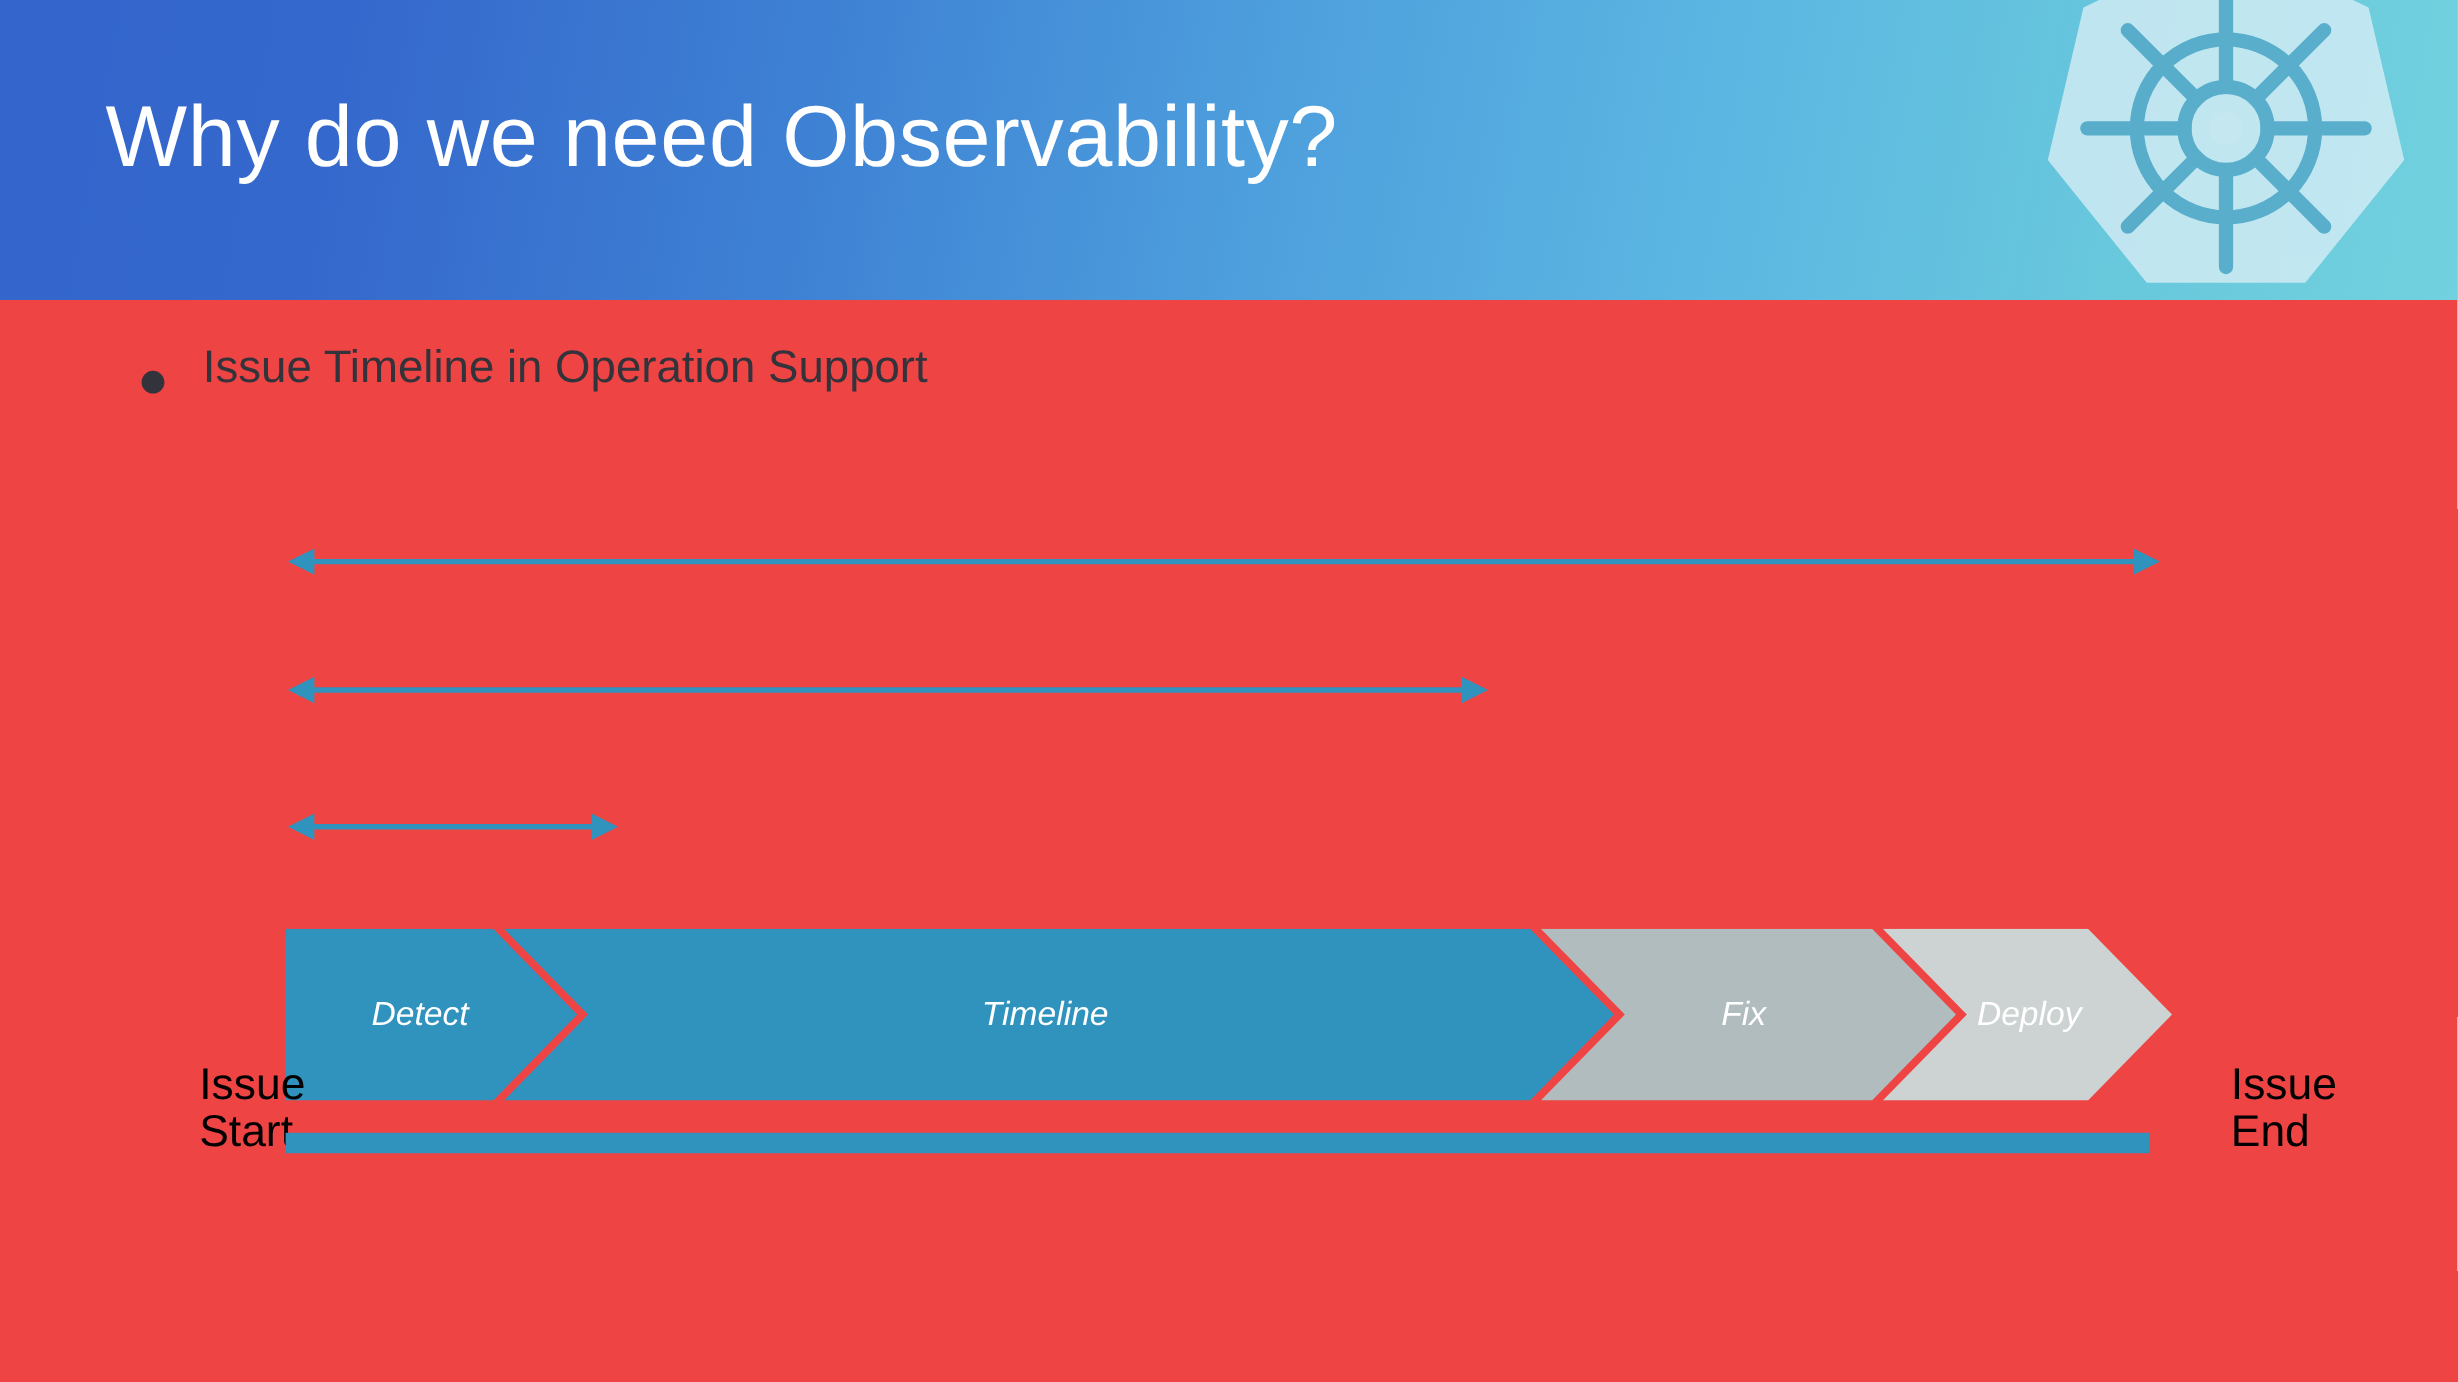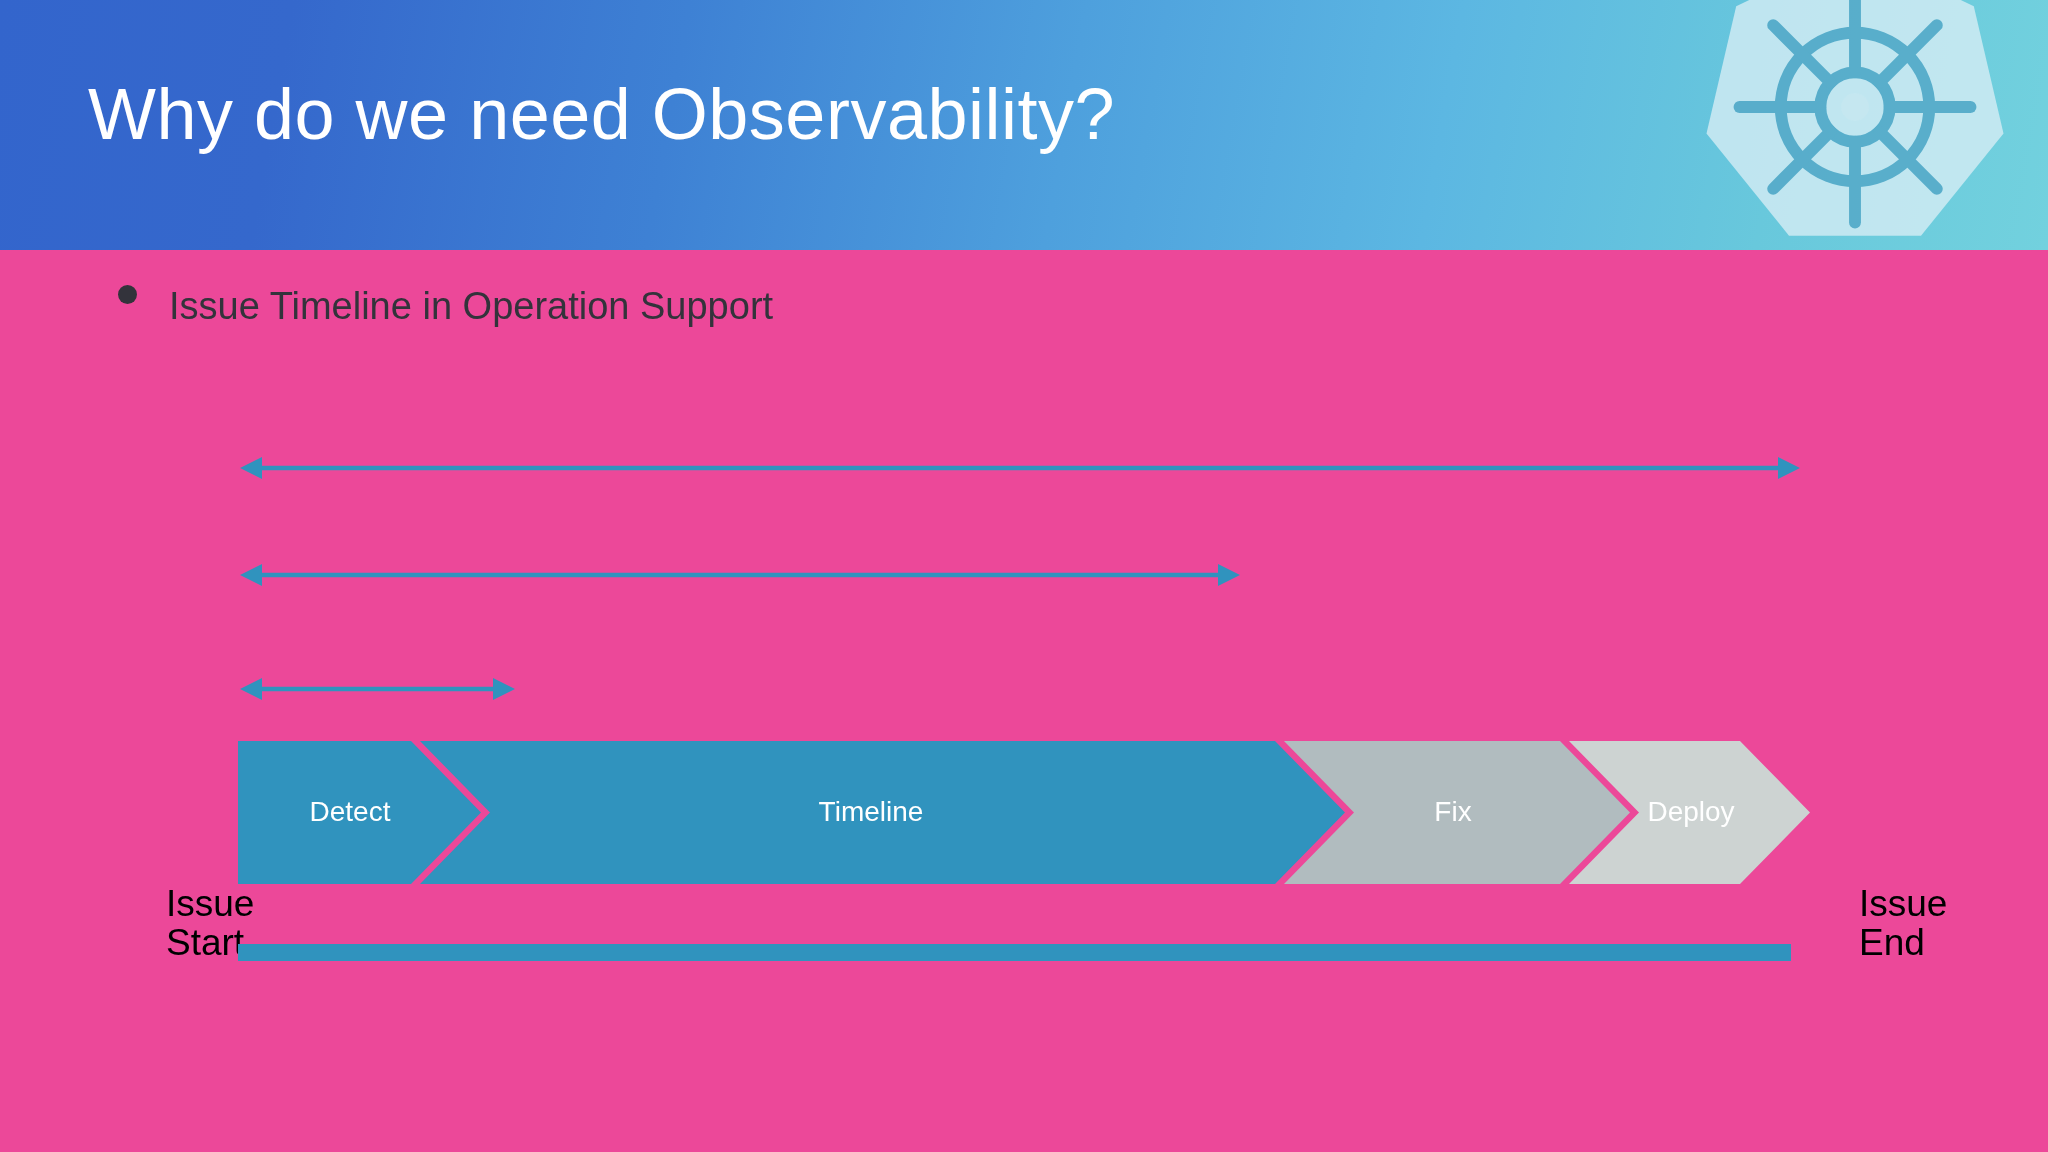--- a/index.html
+++ b/index.html
@@ -4,21 +4,21 @@
 <style>
   html, body {
     margin: 0;
     padding: 0;
     background: #ffffff;
   }
   #slide {
     position: relative;
     width: 2048px;
     height: 1152px;
-    background: #ec4899;
+    background: #ef4444;
     overflow: hidden;
     font-family: "Liberation Sans", sans-serif;
   }
 
   
   #header-band {
     position: absolute;
     left: 0; top: 0;
     width: 2048px;
     height: 250px;
@@ -44,21 +44,21 @@
     height: 330px;
     opacity: 0.82;
   }
 
   
   #bullet-row {
     position: absolute;
     left: 118px;
     top: 285px;
     display: flex;
-    align-items: flex-start;
+    align-items: flex-end;
     gap: 32px;
   }
   #bullet-dot {
     width: 19px;
     height: 19px;
     border-radius: 50%;
     background: #33333b;
     flex: 0 0 auto;
   }
   #bullet-text {
@@ -77,23 +77,24 @@
   }
   .measure-arrow {
     position: absolute;
     height: 30px;
   }
 
   
   #process-bar {
     position: absolute;
     left: 238px;
-    top: 741px;
+    top: 774px;
     width: 1572px;
     height: 143px;
+    font-style: italic;
   }
   .chev-label {
     position: absolute;
     font-size: 28px;
     color: #ffffff;
     white-space: nowrap;
     transform: translate(-50%, -50%);
     pointer-events: none;
   }
 

